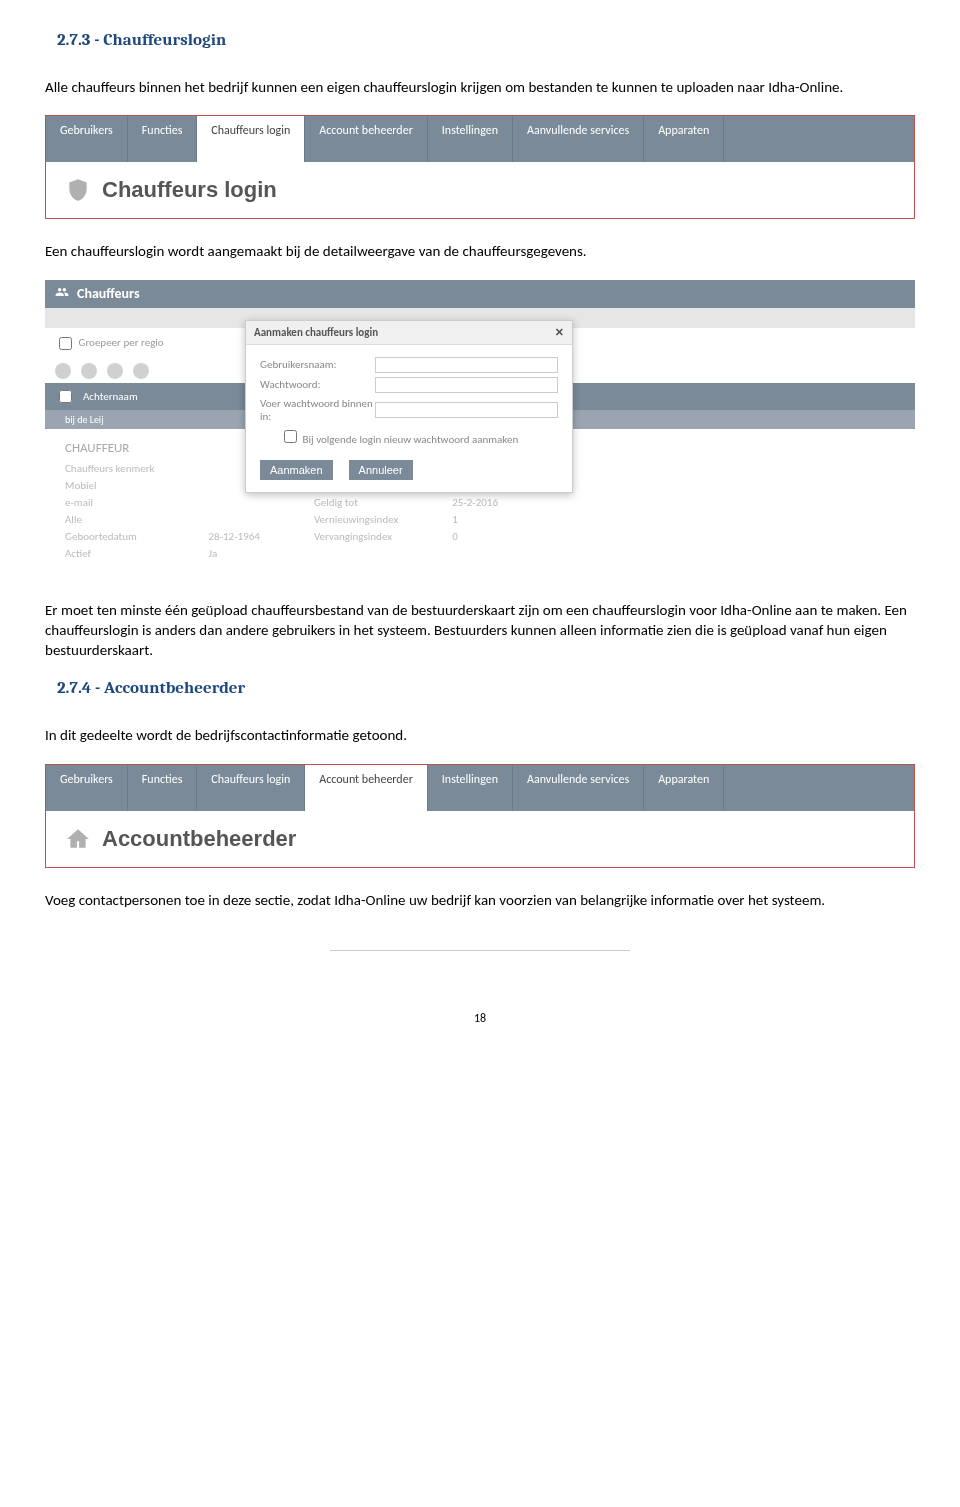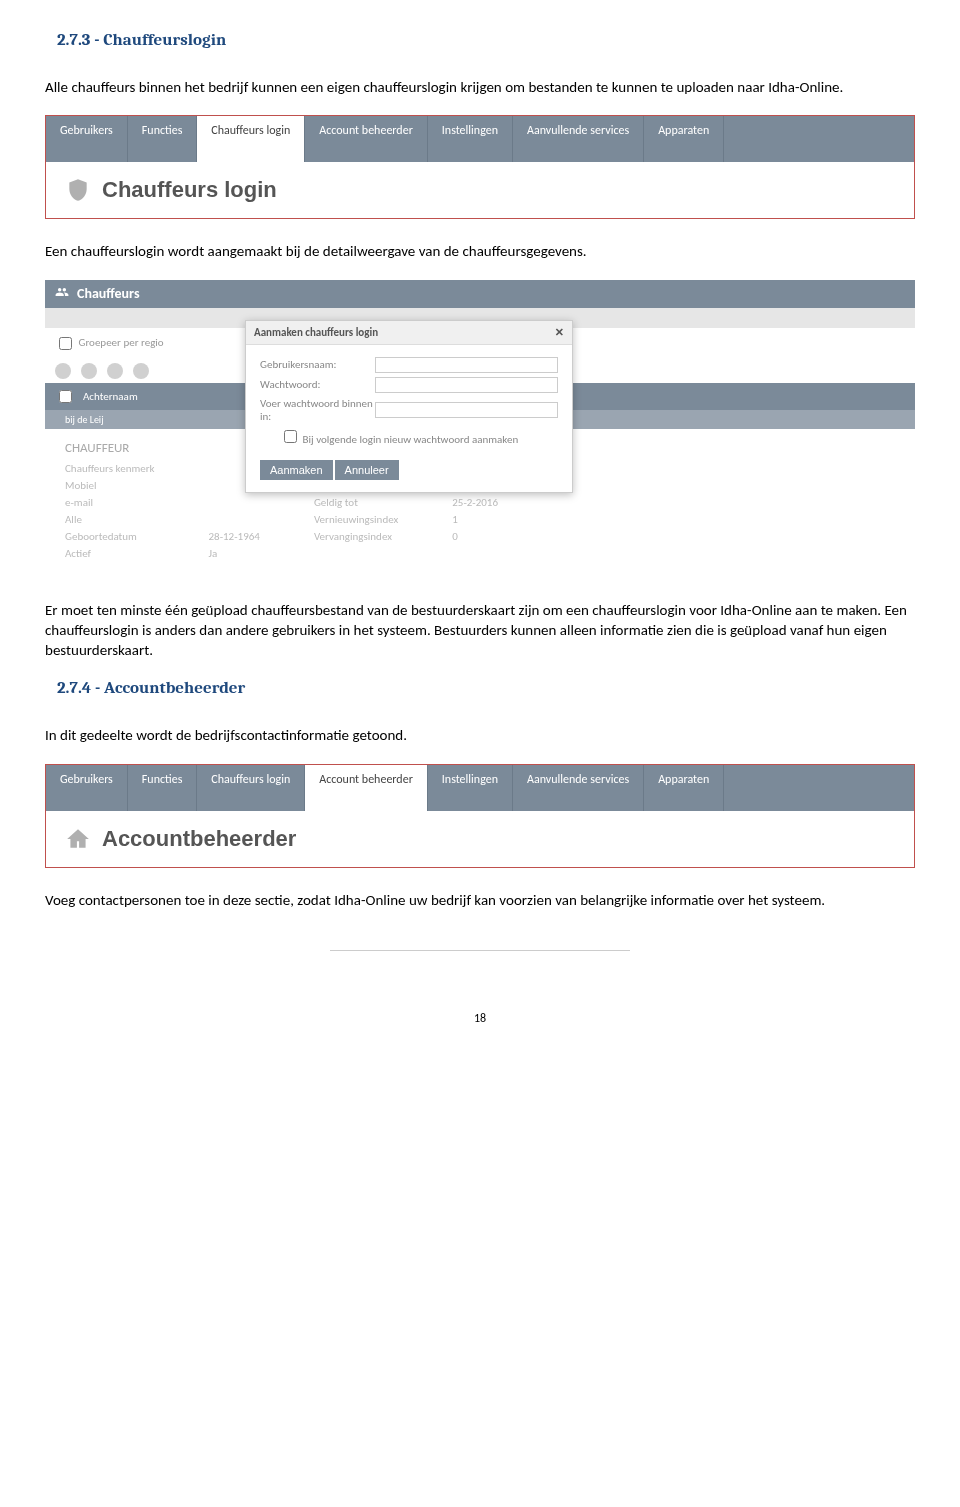--- a/index.html
+++ b/index.html
@@ -161,21 +161,21 @@
     display:flex;
     align-items:center;
     margin-bottom:4px;
   }
   .dialog .frow label{ width:155px; font-size:11px; color:#888;}
   .dialog .frow input[type="text"]{ flex:1; height:16px; border:1px solid #ccc;}
   .dialog .chkrow { font-size:11px; color:#888; padding-left:20px;}
   .dialog .btns {
     margin-top:14px;
     display:flex;
-    gap:2px;
+    gap:16px;
   }
   .dialog .btns button{
     background:#7b8a99;
     border:none;
     color:#fff;
     font-size:11px;
     padding:4px 10px;
   }
   .page-number {
     text-align:center;

